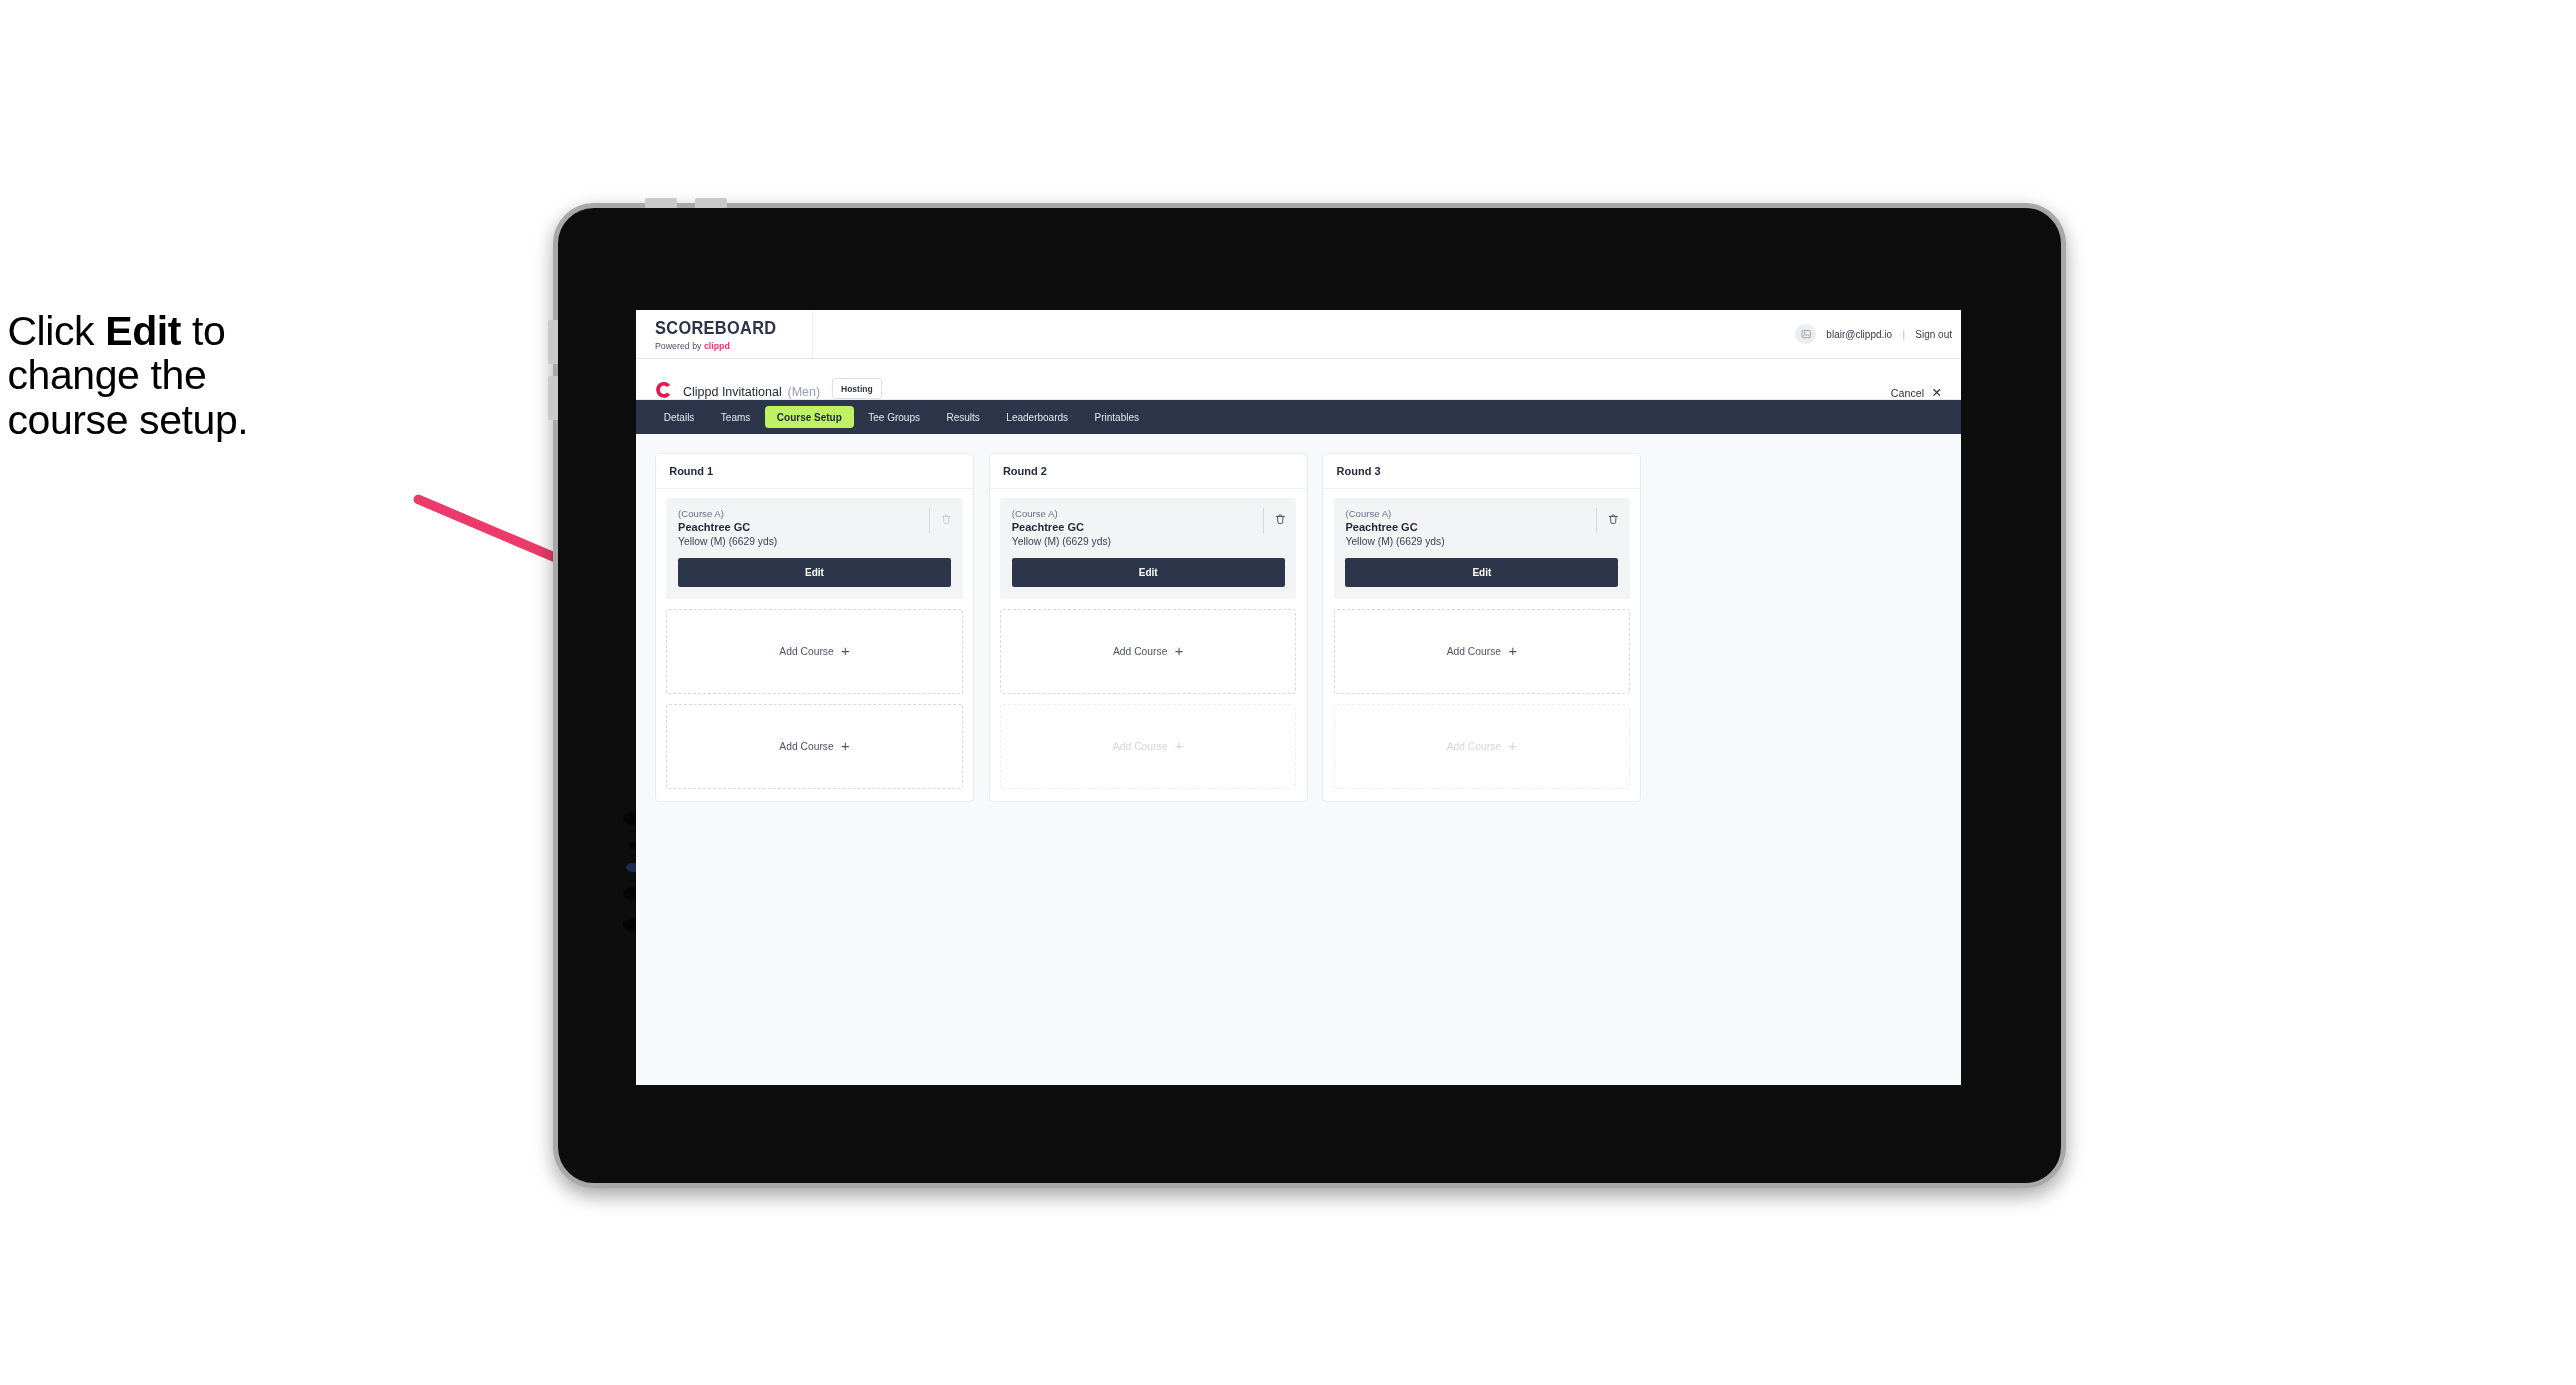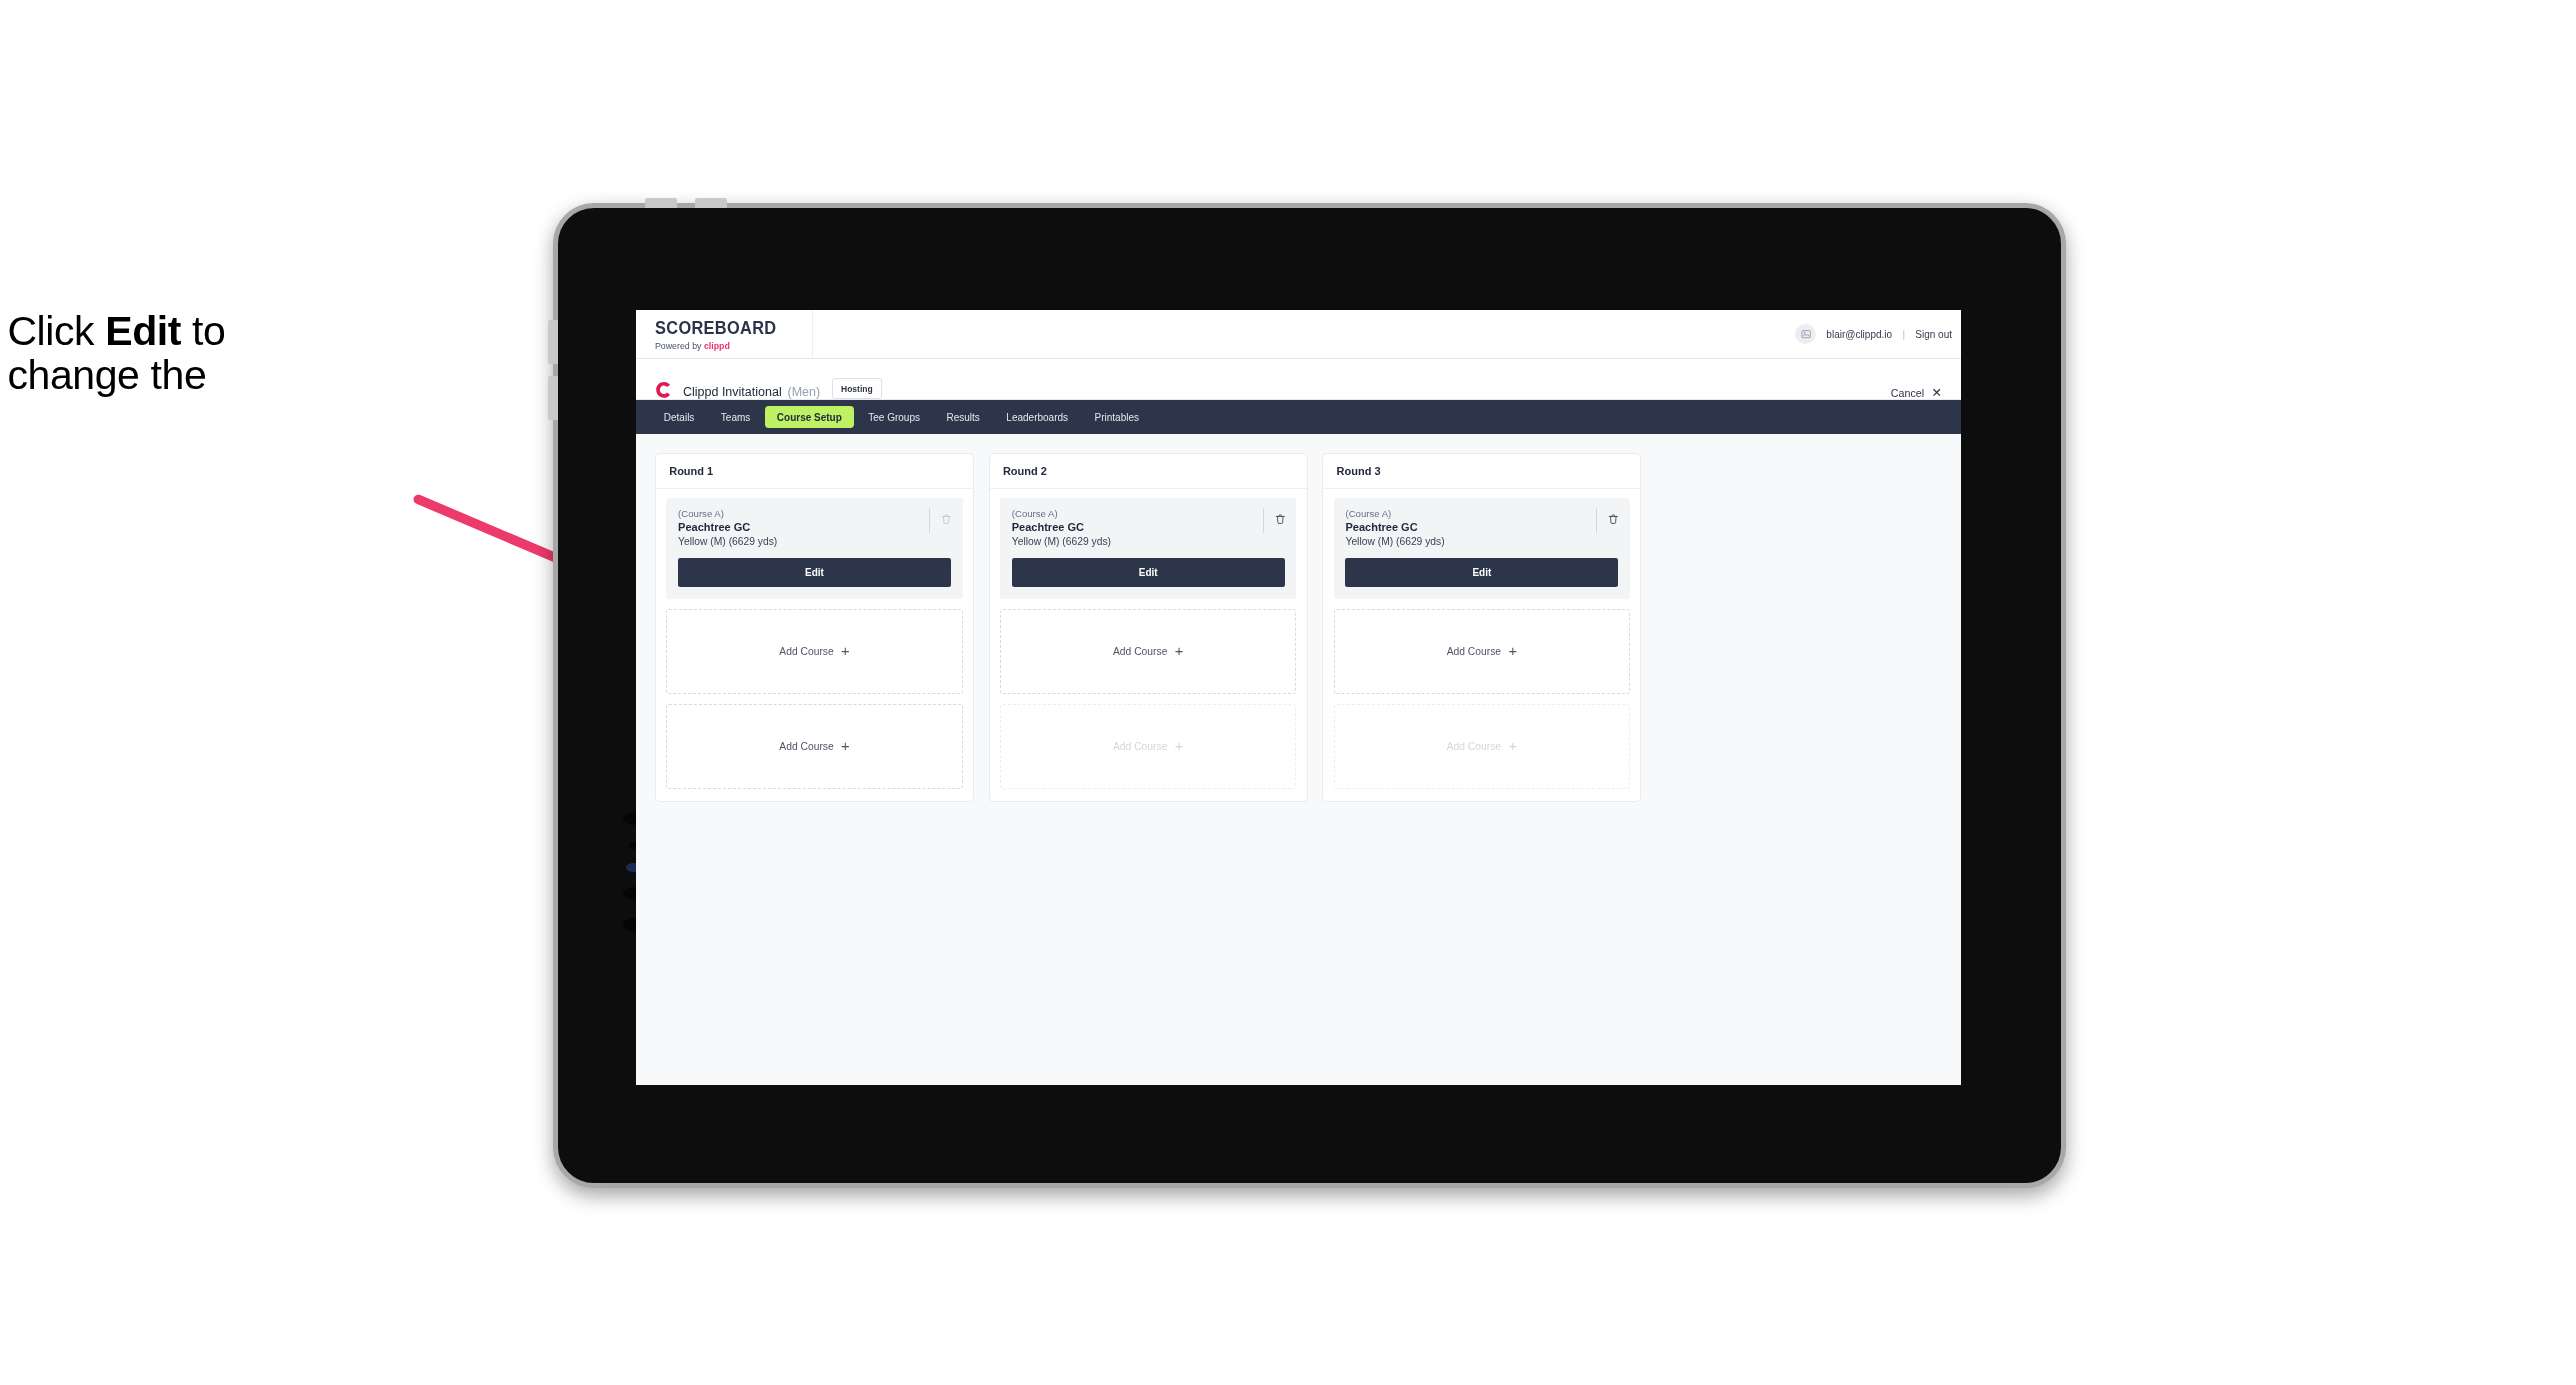--- a/index.html
+++ b/index.html
@@ -260,20 +260,21 @@
   .add-course.faded .plus { color: #d2d6dd; }
 </style>
 </head>
 <body>
 
 <div id="stage">
 
   <div id="annotation">
     <span class="ln"><span>Click </span><b>Edit</b><span> to</span></span>
     <span class="ln">change the</span>
+    <span class="ln">course setup.</span>
   </div>
 
   <svg id="arrow-svg" viewBox="0 0 420 220">
     <line x1="48" y1="48" x2="340" y2="172" stroke="#ec3a6b" stroke-width="13" stroke-linecap="round"></line>
     <polygon points="388,192 298,134 292,196" fill="#ec3a6b"></polygon>
   </svg>
 
   <div id="tablet">
     <div class="vol-btn b1"></div>
     <div class="vol-btn b2"></div>

